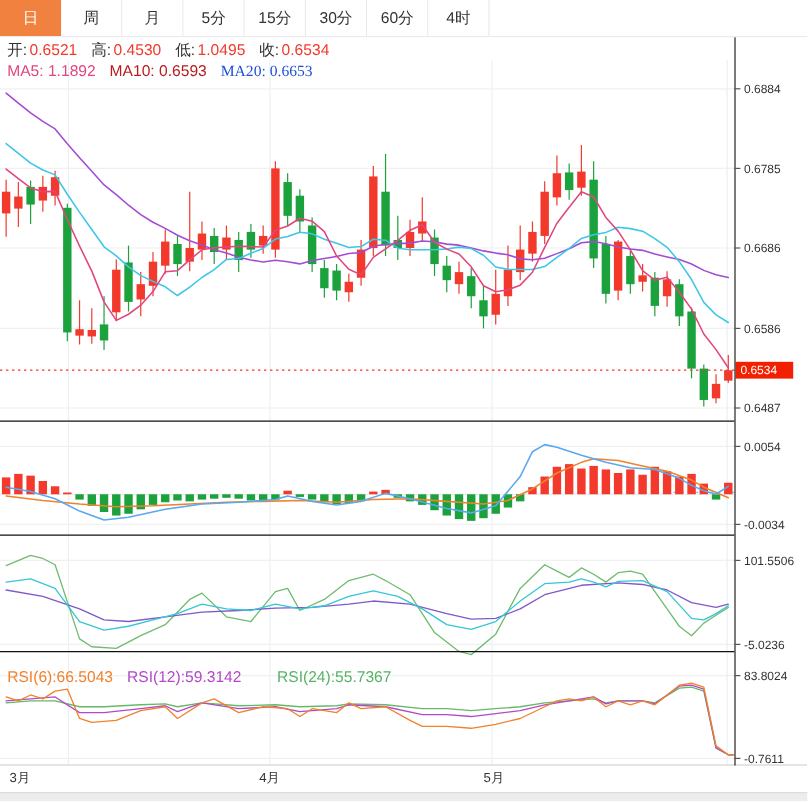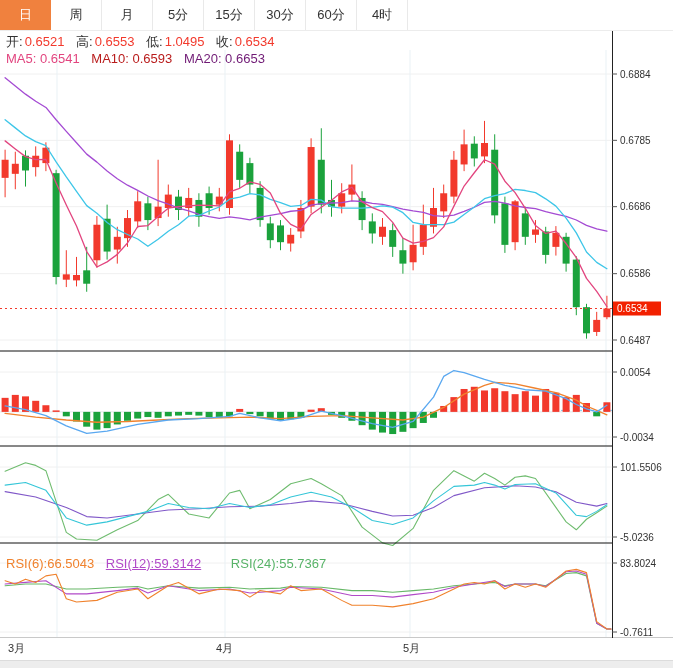--- a/index.html
+++ b/index.html
@@ -7,23 +7,23 @@
        font-family:"Liberation Sans","DejaVu Sans",sans-serif;}
   .tabbar{position:absolute;top:0;left:0;width:673px;height:30px;display:flex;
           background:#fff;border-bottom:1px solid #ececec;z-index:5;}
   .tab{width:51px;height:30px;line-height:29px;text-align:center;font-size:13px;color:#333;
        border-right:1px solid #e9e9e9;background:#fff;cursor:pointer;box-sizing:border-box;}
   .tab.active{background:#f0813e;color:#fff;border-right:none;}
   .hline{position:absolute;left:6px;font-size:13px;white-space:nowrap;z-index:4;letter-spacing:0;}
   .hline span{margin-right:8px;}
   #chart-svg{position:absolute;top:0;left:0;z-index:1;}
   .lbl{color:#333;} .red{color:#f2392c;margin-top:38px;} .pink{color:#e2457f;} .cyan{color:#b91c1c;}
-  .purple{color:#701a75;} .blue{color:#3d97e8;} .orange{color:#f0822d;}
+  .purple{color:#1d4ed8;font-family:Liberation Serif, serif;} .blue{color:#3d97e8;} .orange{color:#f0822d;}
   .kcyan{color:#2fc0d8;} .dpurple{color:#7e57c8;} .jgreen{color:#5cb85c;}
-  .r12{color:#b14ac8;text-decoration:underline;} .r24{color:#58b368;padding-left:18px;}
+  .r12{color:#b14ac8;} .r24{color:#58b368;padding-left:18px;}
   .bottom-bar{position:absolute;left:0;top:660px;width:673px;height:8px;background:#ededed;
               border-top:1px solid #dcdcdc;box-sizing:border-box;}
 </style>
 </head>
 <body>
 
 <div class="app">
 
   <svg id="chart-svg" width="673" height="668">
       <g>
@@ -307,27 +307,27 @@
     <div class="tab">月</div>
     <div class="tab">5分</div>
     <div class="tab">15分</div>
     <div class="tab">30分</div>
     <div class="tab">60分</div>
     <div class="tab">4时</div>
   </div>
 
   <div class="hline" style="top:33px">
     <span style="margin-right:2px" class="lbl">开:</span><span class="red">0.6521</span>
-    <span style="margin-right:2px" class="lbl">高:</span><span class="red">0.6553</span>
+    <span style="margin-right:2px" class="lbl">高:</span><span class="red">0.4530</span>
     <span style="margin-right:2px" class="lbl">低:</span><span class="red">1.0495</span>
     <span style="margin-right:2px" class="lbl">收:</span><span class="red">0.6534</span>
   </div>
 
   <div class="hline" style="top:51px">
-    <span class="pink">MA5: 0.6541</span>
+    <span class="pink">MA5: 1.1892</span>
     <span class="cyan">MA10: 0.6593</span>
     <span class="purple">MA20: 0.6653</span>
   </div>
 
 
 
   <div class="hline" style="top:556px">
     <span class="orange">RSI(6):66.5043</span>
     <span class="r12">RSI(12):59.3142</span>
     <span class="r24">RSI(24):55.7367</span>

